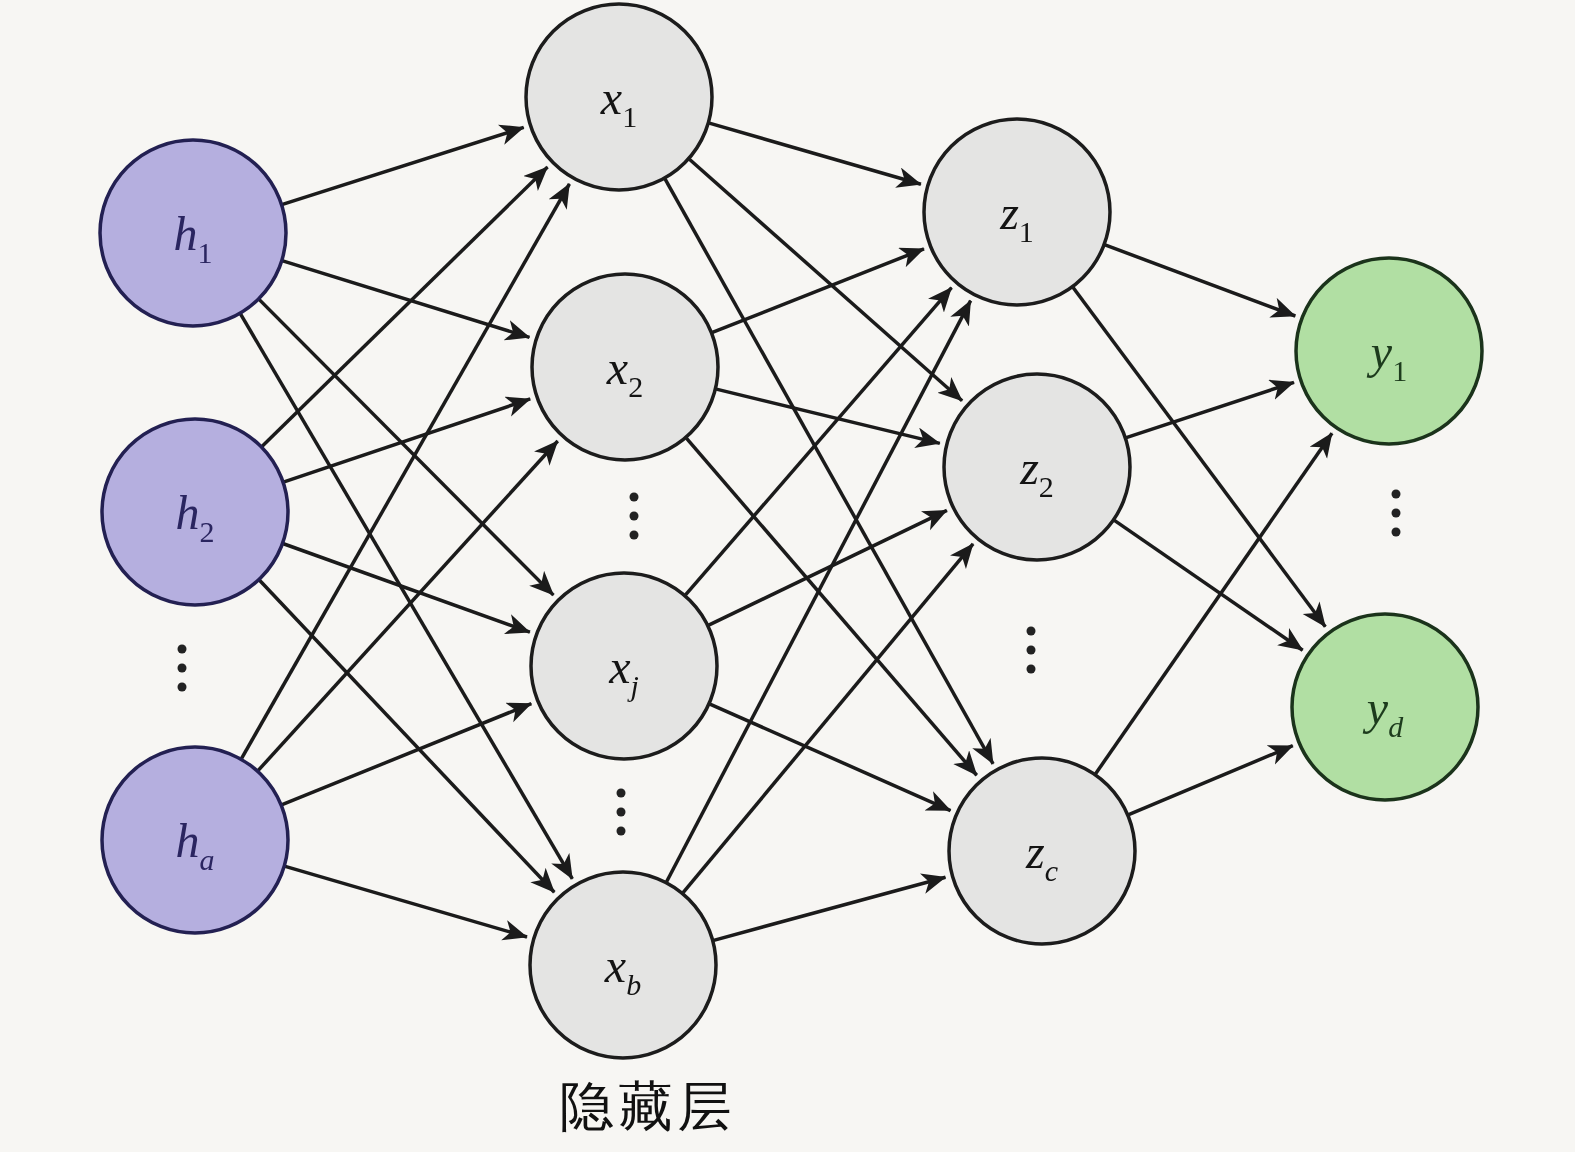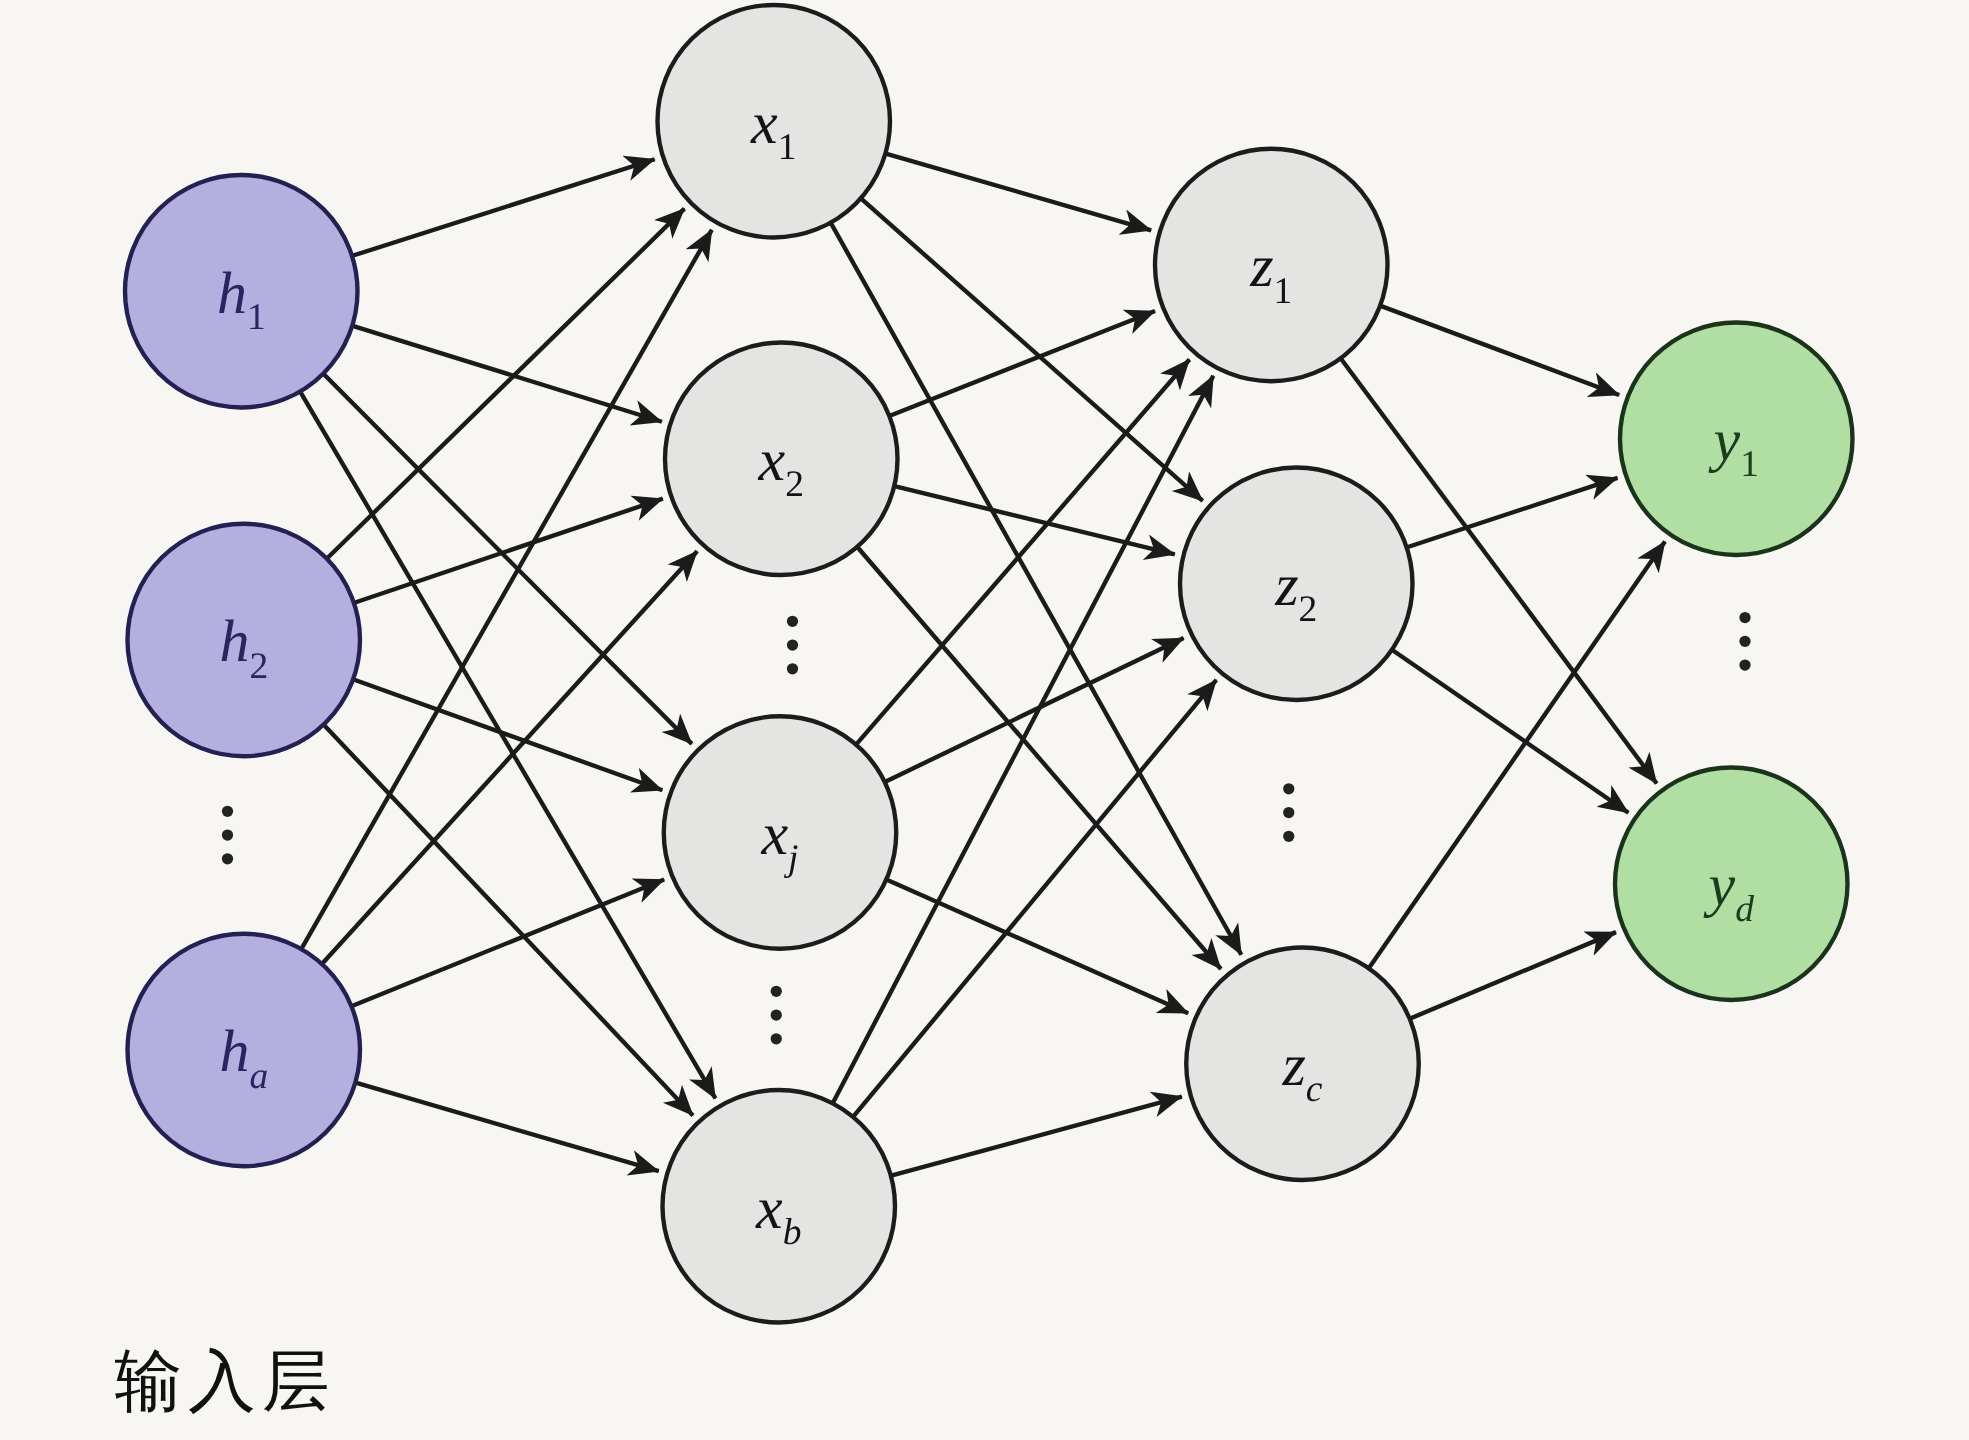--- a/index.html
+++ b/index.html
@@ -116,14 +116,14 @@
         <circle cx="621" cy="831" r="4.5" fill="#222222"></circle>
         <circle cx="1031" cy="631" r="4.5" fill="#222222"></circle>
         <circle cx="1031" cy="650" r="4.5" fill="#222222"></circle>
         <circle cx="1031" cy="669" r="4.5" fill="#222222"></circle>
         <circle cx="1396" cy="494" r="4.5" fill="#222222"></circle>
         <circle cx="1396" cy="513" r="4.5" fill="#222222"></circle>
         <circle cx="1396" cy="532" r="4.5" fill="#222222"></circle>
       </g>
   </svg>
 
-  <div class="layer-caption" style="left: 180px; top: 1106px;">输入层</div>
+  <div class="layer-caption" style="left: 648px; top: 1107px;">隐藏层</div>
 </div>
 
 </body></html>

